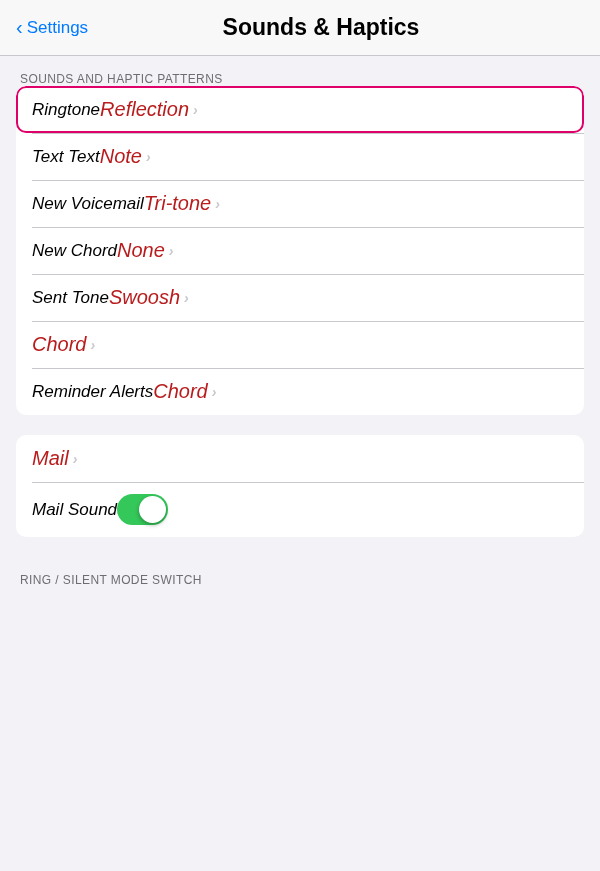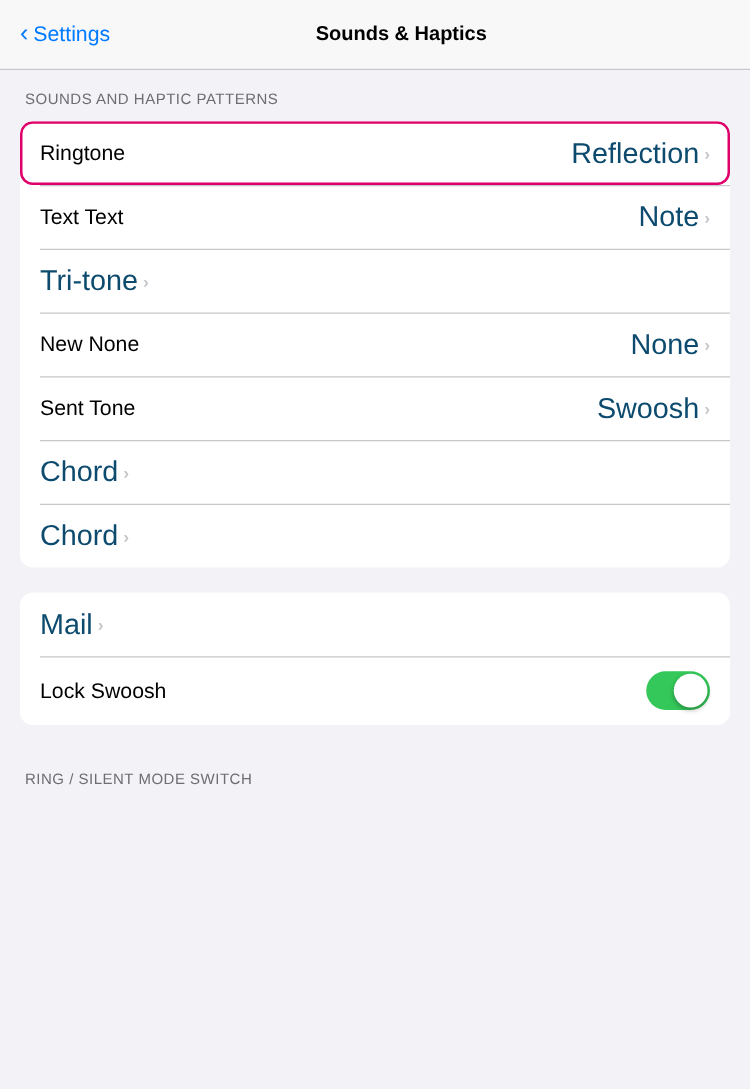--- a/index.html
+++ b/index.html
@@ -40,52 +40,52 @@
       gap: 4px;
     }
 
     .nav-back-chevron {
       font-size: 20px;
       line-height: 1;
       margin-top: -1px;
     }
 
     .nav-title {
-      font-size: 16px;
+      font-size: 23px;
       font-weight: 600;
       color: #000;
       margin-left: 42px;
     }
 
     
     .section-label {
       font-size: 12px;
       font-weight: 400;
       color: #6d6d72;
       letter-spacing: 0.4px;
       text-transform: uppercase;
-      padding: 16px 20px 11px 20px;
+      padding: 16px 20px 0 20px;
     }
 
     
     .settings-group {
       background: #fff;
       margin: 0 16px;
       border-radius: 10px;
       overflow: hidden;
     }
 
     .settings-row {
       display: flex;
       align-items: center;
-      justify-content: space-between;
       padding: 12px 16px;
       min-height: 44px;
       position: relative;
       cursor: pointer;
+      font-style: italic;
     }
 
     .settings-row:not(:last-child)::after {
       content: '';
       position: absolute;
       bottom: 0;
       left: 16px;
       right: 0;
       height: 0.5px;
       background-color: #c8c8cc;
@@ -106,22 +106,22 @@
 
     .row-right {
       display: flex;
       align-items: center;
       gap: 4px;
       color: #8e8e93;
       font-size: 17px;
     }
 
     .row-value {
-      color: #0c4a6e;
-      font-size: 23px;
+      color: #b91c1c;
+      font-size: 20px;
     }
 
     .row-chevron {
       color: #c7c7cc;
       font-size: 14px;
       font-weight: 600;
     }
 
     
     .toggle-container {
@@ -181,28 +181,29 @@
 
   <div class="settings-row">
     <span class="row-label">Text Text</span>
     <div class="row-right">
       <span class="row-value">Note</span>
       <span class="row-chevron">›</span>
     </div>
   </div>
 
   <div class="settings-row">
+    <span class="row-label">New Voicemail</span>
     <div class="row-right">
       <span class="row-value">Tri-tone</span>
       <span class="row-chevron">›</span>
     </div>
   </div>
 
   <div class="settings-row">
-    <span class="row-label">New None</span>
+    <span class="row-label">New Chord</span>
     <div class="row-right">
       <span class="row-value">None</span>
       <span class="row-chevron">›</span>
     </div>
   </div>
 
   <div class="settings-row">
     <span class="row-label">Sent Tone</span>
     <div class="row-right">
       <span class="row-value">Swoosh</span>
@@ -211,40 +212,41 @@
   </div>
 
   <div class="settings-row">
     <div class="row-right">
       <span class="row-value">Chord</span>
       <span class="row-chevron">›</span>
     </div>
   </div>
 
   <div class="settings-row">
+    <span class="row-label">Reminder Alerts</span>
     <div class="row-right">
       <span class="row-value">Chord</span>
       <span class="row-chevron">›</span>
     </div>
   </div>
 </div>
 
 <div class="spacer"></div>
 
 <div class="settings-group">
 
   <div class="settings-row">
     <div class="row-right">
       <span class="row-value">Mail</span>
       <span class="row-chevron">›</span>
     </div>
   </div>
 
   <div class="settings-row">
-    <span class="row-label">Lock Swoosh</span>
+    <span class="row-label">Mail Sound</span>
     <div class="toggle-container">
       <div class="toggle">
         <div class="toggle-knob"></div>
       </div>
     </div>
   </div>
 </div>
 
 <div class="spacer"></div>
 

